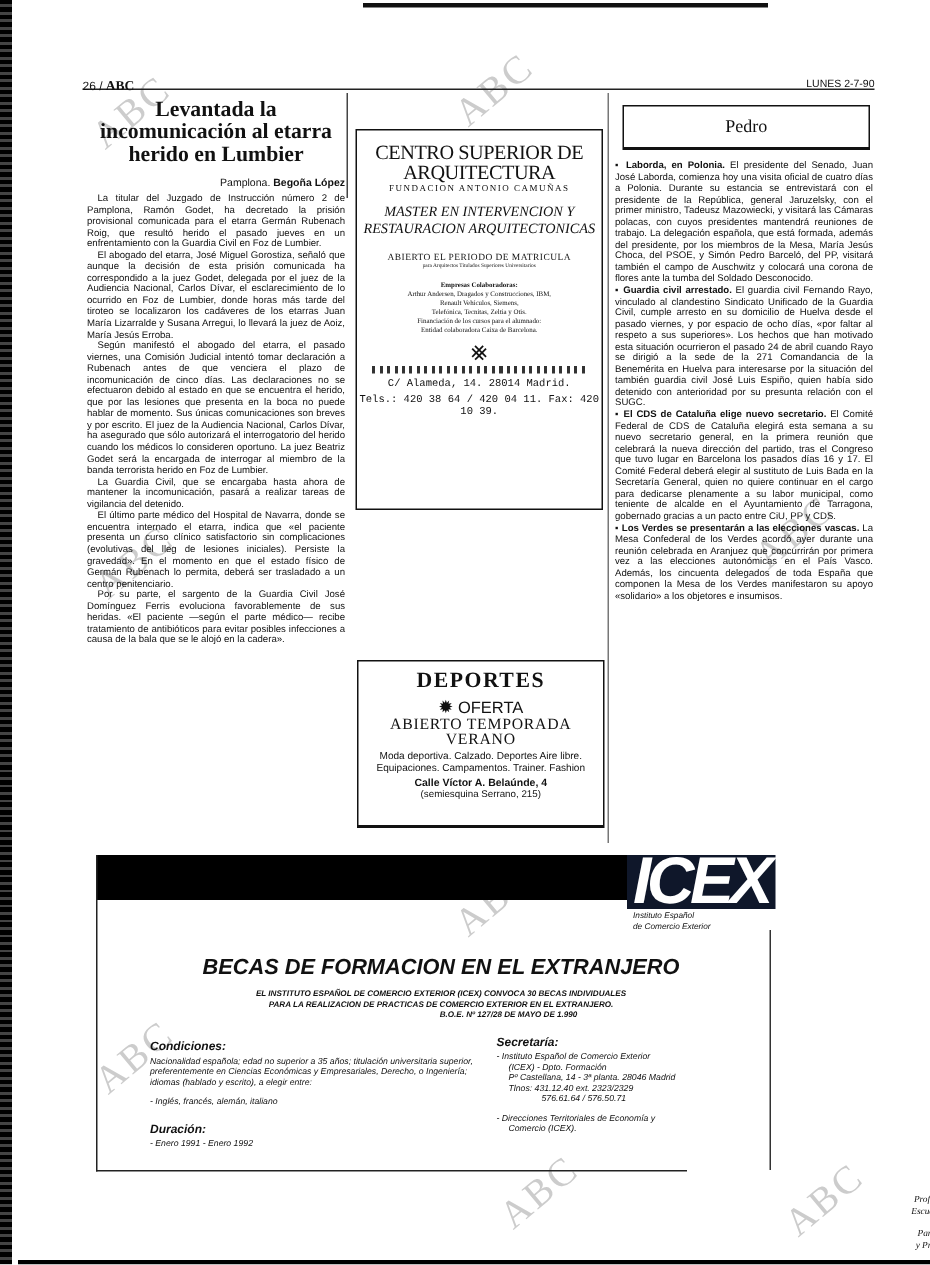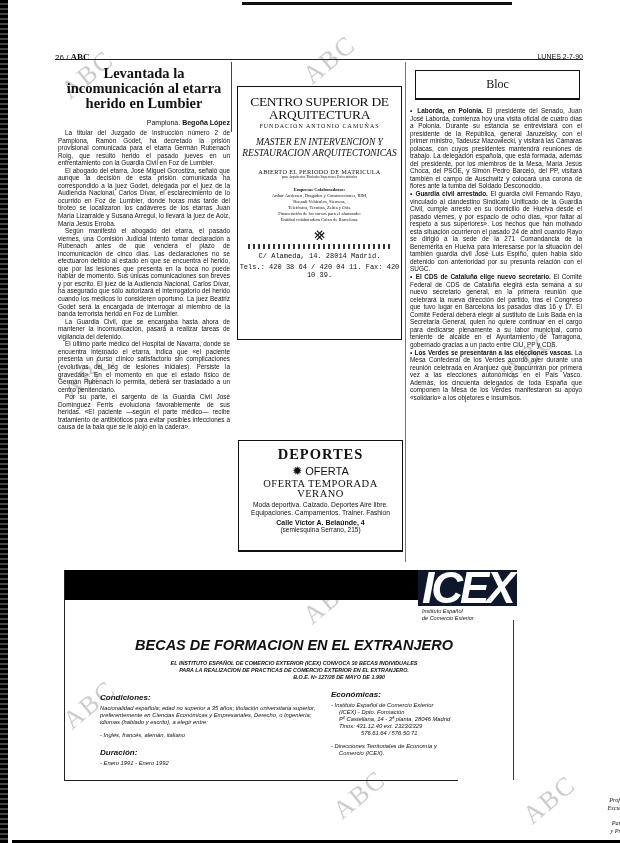--- a/index.html
+++ b/index.html
@@ -133,28 +133,28 @@
   <div class="addr">C/ Alameda, 14. 28014 Madrid.</div>
   <div class="addr">Tels.: 420 38 64 / 420 04 11. Fax: 420 10 39.</div>
 </div>
 
 <div class="ad-dep">
   <div class="d1">DEPORTES</div>
   <div class="d2">
     <span style="font-size:12px">✹</span>
     <span>OFERTA</span>
   </div>
-  <div class="d3">OFERTA TEMPORADA VERANO</div>
+  <div class="d3">ABIERTO TEMPORADA VERANO</div>
   <div class="d4">Moda deportiva. Calzado. Deportes Aire libre. Equipaciones. Campamentos. Trainer. Fashion</div>
   <div class="d5">Calle Víctor A. Belaúnde, 4</div>
   <div class="d6">(semiesquina Serrano, 215)</div>
 </div>
 
 <div class="bloc-box">
-  <span>Bloc</span>
+  <span>Pedro</span>
 </div>
 <div class="col-right body-txt">
   <p>▪ <b>Laborda, en Polonia.</b> <span>El presidente del Senado, Juan José Laborda, comienza hoy una visita oficial de cuatro días a Polonia. Durante su estancia se entrevistará con el presidente de la República, general Jaruzelsky, con el primer ministro, Tadeusz Mazowiecki, y visitará las Cámaras polacas, con cuyos presidentes mantendrá reuniones de trabajo. La delegación española, que está formada, además del presidente, por los miembros de la Mesa, María Jesús Choca, del PSOE, y Simón Pedro Barceló, del PP, visitará también el campo de Auschwitz y colocará una corona de flores ante la tumba del Soldado Desconocido.</span></p>
   <p>▪ <b>Guardia civil arrestado.</b> <span>El guardia civil Fernando Rayo, vinculado al clandestino Sindicato Unificado de la Guardia Civil, cumple arresto en su domicilio de Huelva desde el pasado viernes, y por espacio de ocho días, «por faltar al respeto a sus superiores». Los hechos que han motivado esta situación ocurrieron el pasado 24 de abril cuando Rayo se dirigió a la sede de la 271 Comandancia de la Benemérita en Huelva para interesarse por la situación del también guardia civil José Luis Espiño, quien había sido detenido con anterioridad por su presunta relación con el SUGC.</span></p>
   <p>▪ <b>El CDS de Cataluña elige nuevo secretario.</b> <span>El Comité Federal de CDS de Cataluña elegirá esta semana a su nuevo secretario general, en la primera reunión que celebrará la nueva dirección del partido, tras el Congreso que tuvo lugar en Barcelona los pasados días 16 y 17. El Comité Federal deberá elegir al sustituto de Luis Bada en la Secretaría General, quien no quiere continuar en el cargo para dedicarse plenamente a su labor municipal, como teniente de alcalde en el Ayuntamiento de Tarragona, gobernado gracias a un pacto entre CiU, PP y CDS.</span></p>
   <p>▪ <b>Los Verdes se presentarán a las elecciones vascas.</b> <span>La Mesa Confederal de los Verdes acordó ayer durante una reunión celebrada en Aranjuez que concurrirán por primera vez a las elecciones autonómicas en el País Vasco. Además, los cincuenta delegados de toda España que componen la Mesa de los Verdes manifestaron su apoyo «solidario» a los objetores e insumisos.</span></p>
 </div>
 
 <div class="icex-band"></div>
 <div class="icex-frame"></div>
@@ -173,21 +173,21 @@
   <div style="padding-left:90px">B.O.E. Nº 127/28 DE MAYO DE 1.990</div>
 </div>
 <div class="cond">
   <h3>Condiciones:</h3>
   <p>Nacionalidad española; edad no superior a 35 años; titulación universitaria superior, preferentemente en Ciencias Económicas y Empresariales, Derecho, o Ingeniería; idiomas (hablado y escrito), a elegir entre:</p>
   <p style="margin-top:6px">- Inglés, francés, alemán, italiano</p>
   <h3 style="margin-top:10px">Duración:</h3>
   <p>- Enero 1991 - Enero 1992</p>
 </div>
 <div class="info">
-  <h3>Económicas:</h3>
+  <h3>Secretaría:</h3>
   <p>- Instituto Español de Comercio Exterior</p>
   <p class="indent">(ICEX) - Dpto. Formación</p>
   <p class="indent">Pº Castellana, 14 - 3ª planta. 28046 Madrid</p>
   <p class="indent">Tlnos: 431.12.40 ext. 2323/2329</p>
   <p class="indent2">576.61.64 / 576.50.71</p>
   <p style="margin-top:6px">- Direcciones Territoriales de Economía y</p>
   <p class="indent">Comercio (ICEX).</p>
 </div>
 
 </body></html>

